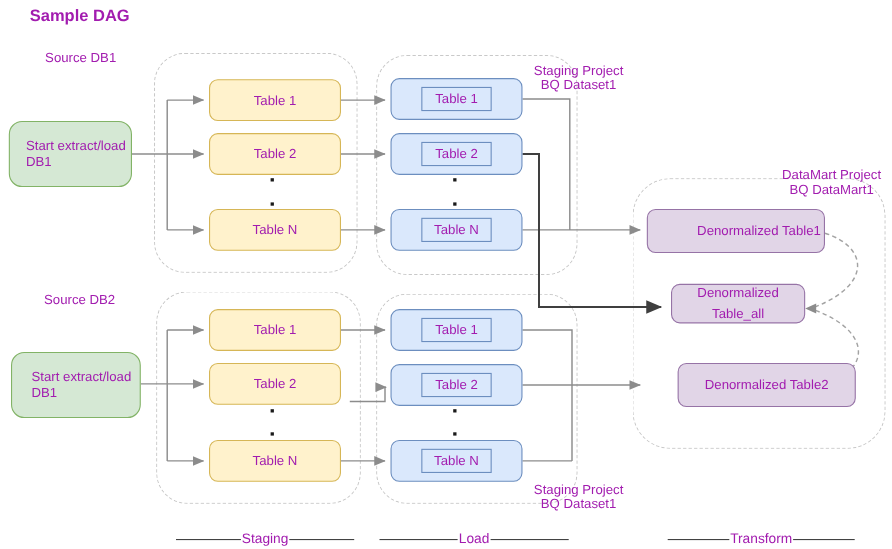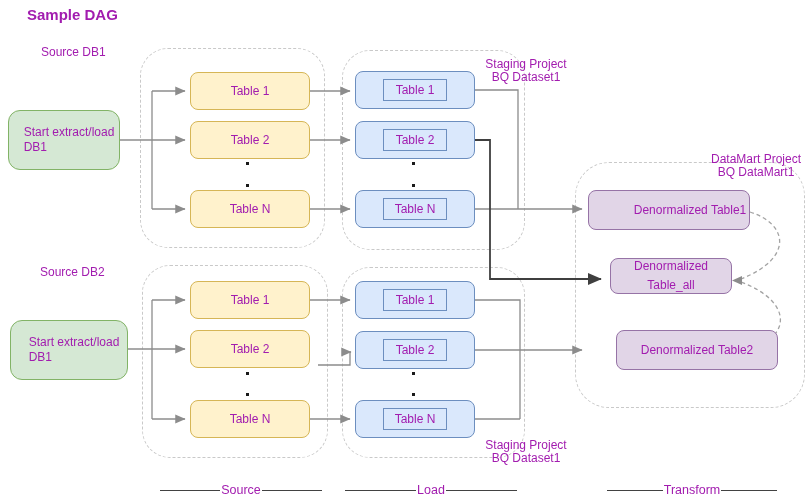--- a/index.html
+++ b/index.html
@@ -154,21 +154,21 @@
 
   <div class="node purple" style="left:588px;top:190px;width:162px;height:40px;padding-left:42px;">Denormalized Table1</div>
   <div class="node purple two-line" style="left:610px;top:258px;width:122px;height:36px;">
     <div>Denormalized</div>
     <div>Table_all</div>
   </div>
   <div class="node purple" style="left:588px;top:330px;width:162px;height:40px;margin-left:28px;">Denormalized Table2</div>
 
   <div class="stage" style="left:160px;top:483px;width:162px;">
     <div class="stage-line"></div>
-    <span>Source</span>
+    <span>Staging</span>
     <div class="stage-line"></div>
   </div>
   <div class="stage" style="left:345px;top:483px;width:172px;align-items:center;">
     <div class="stage-line"></div>
     <span>Load</span>
     <div class="stage-line"></div>
   </div>
   <div class="stage" style="left:607px;top:483px;width:170px;">
     <div class="stage-line"></div>
     <span>Transform</span>

